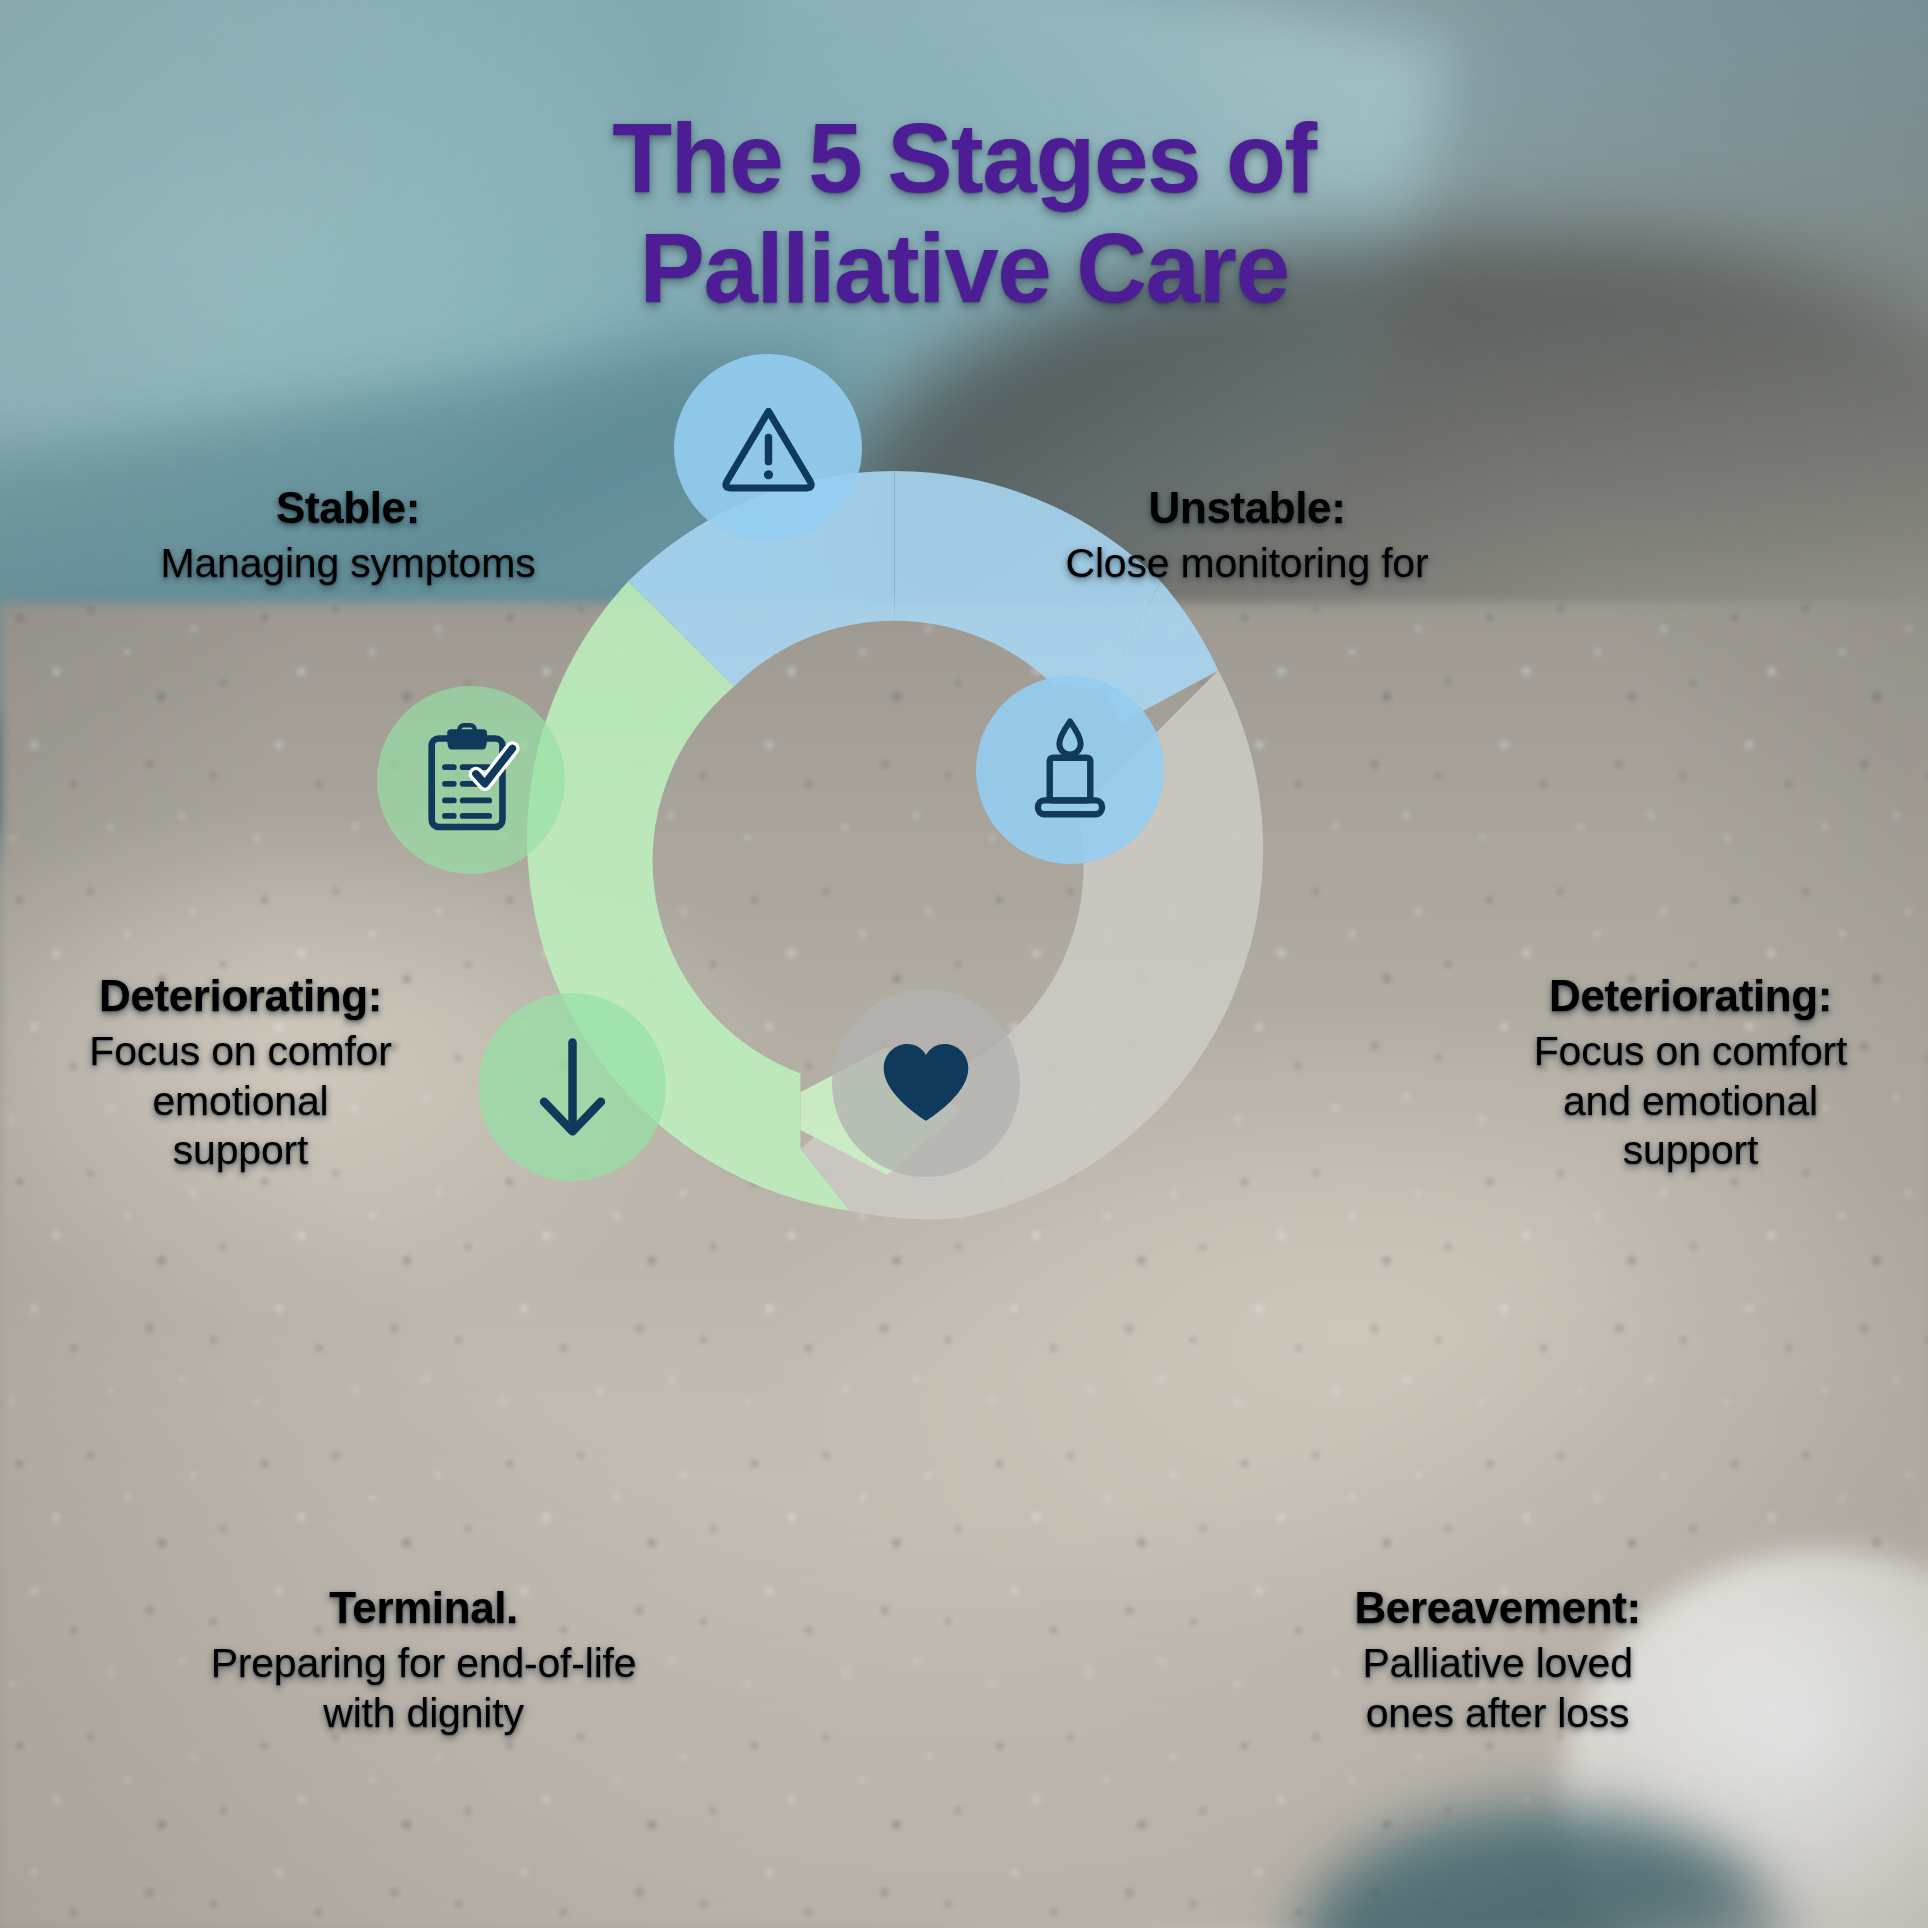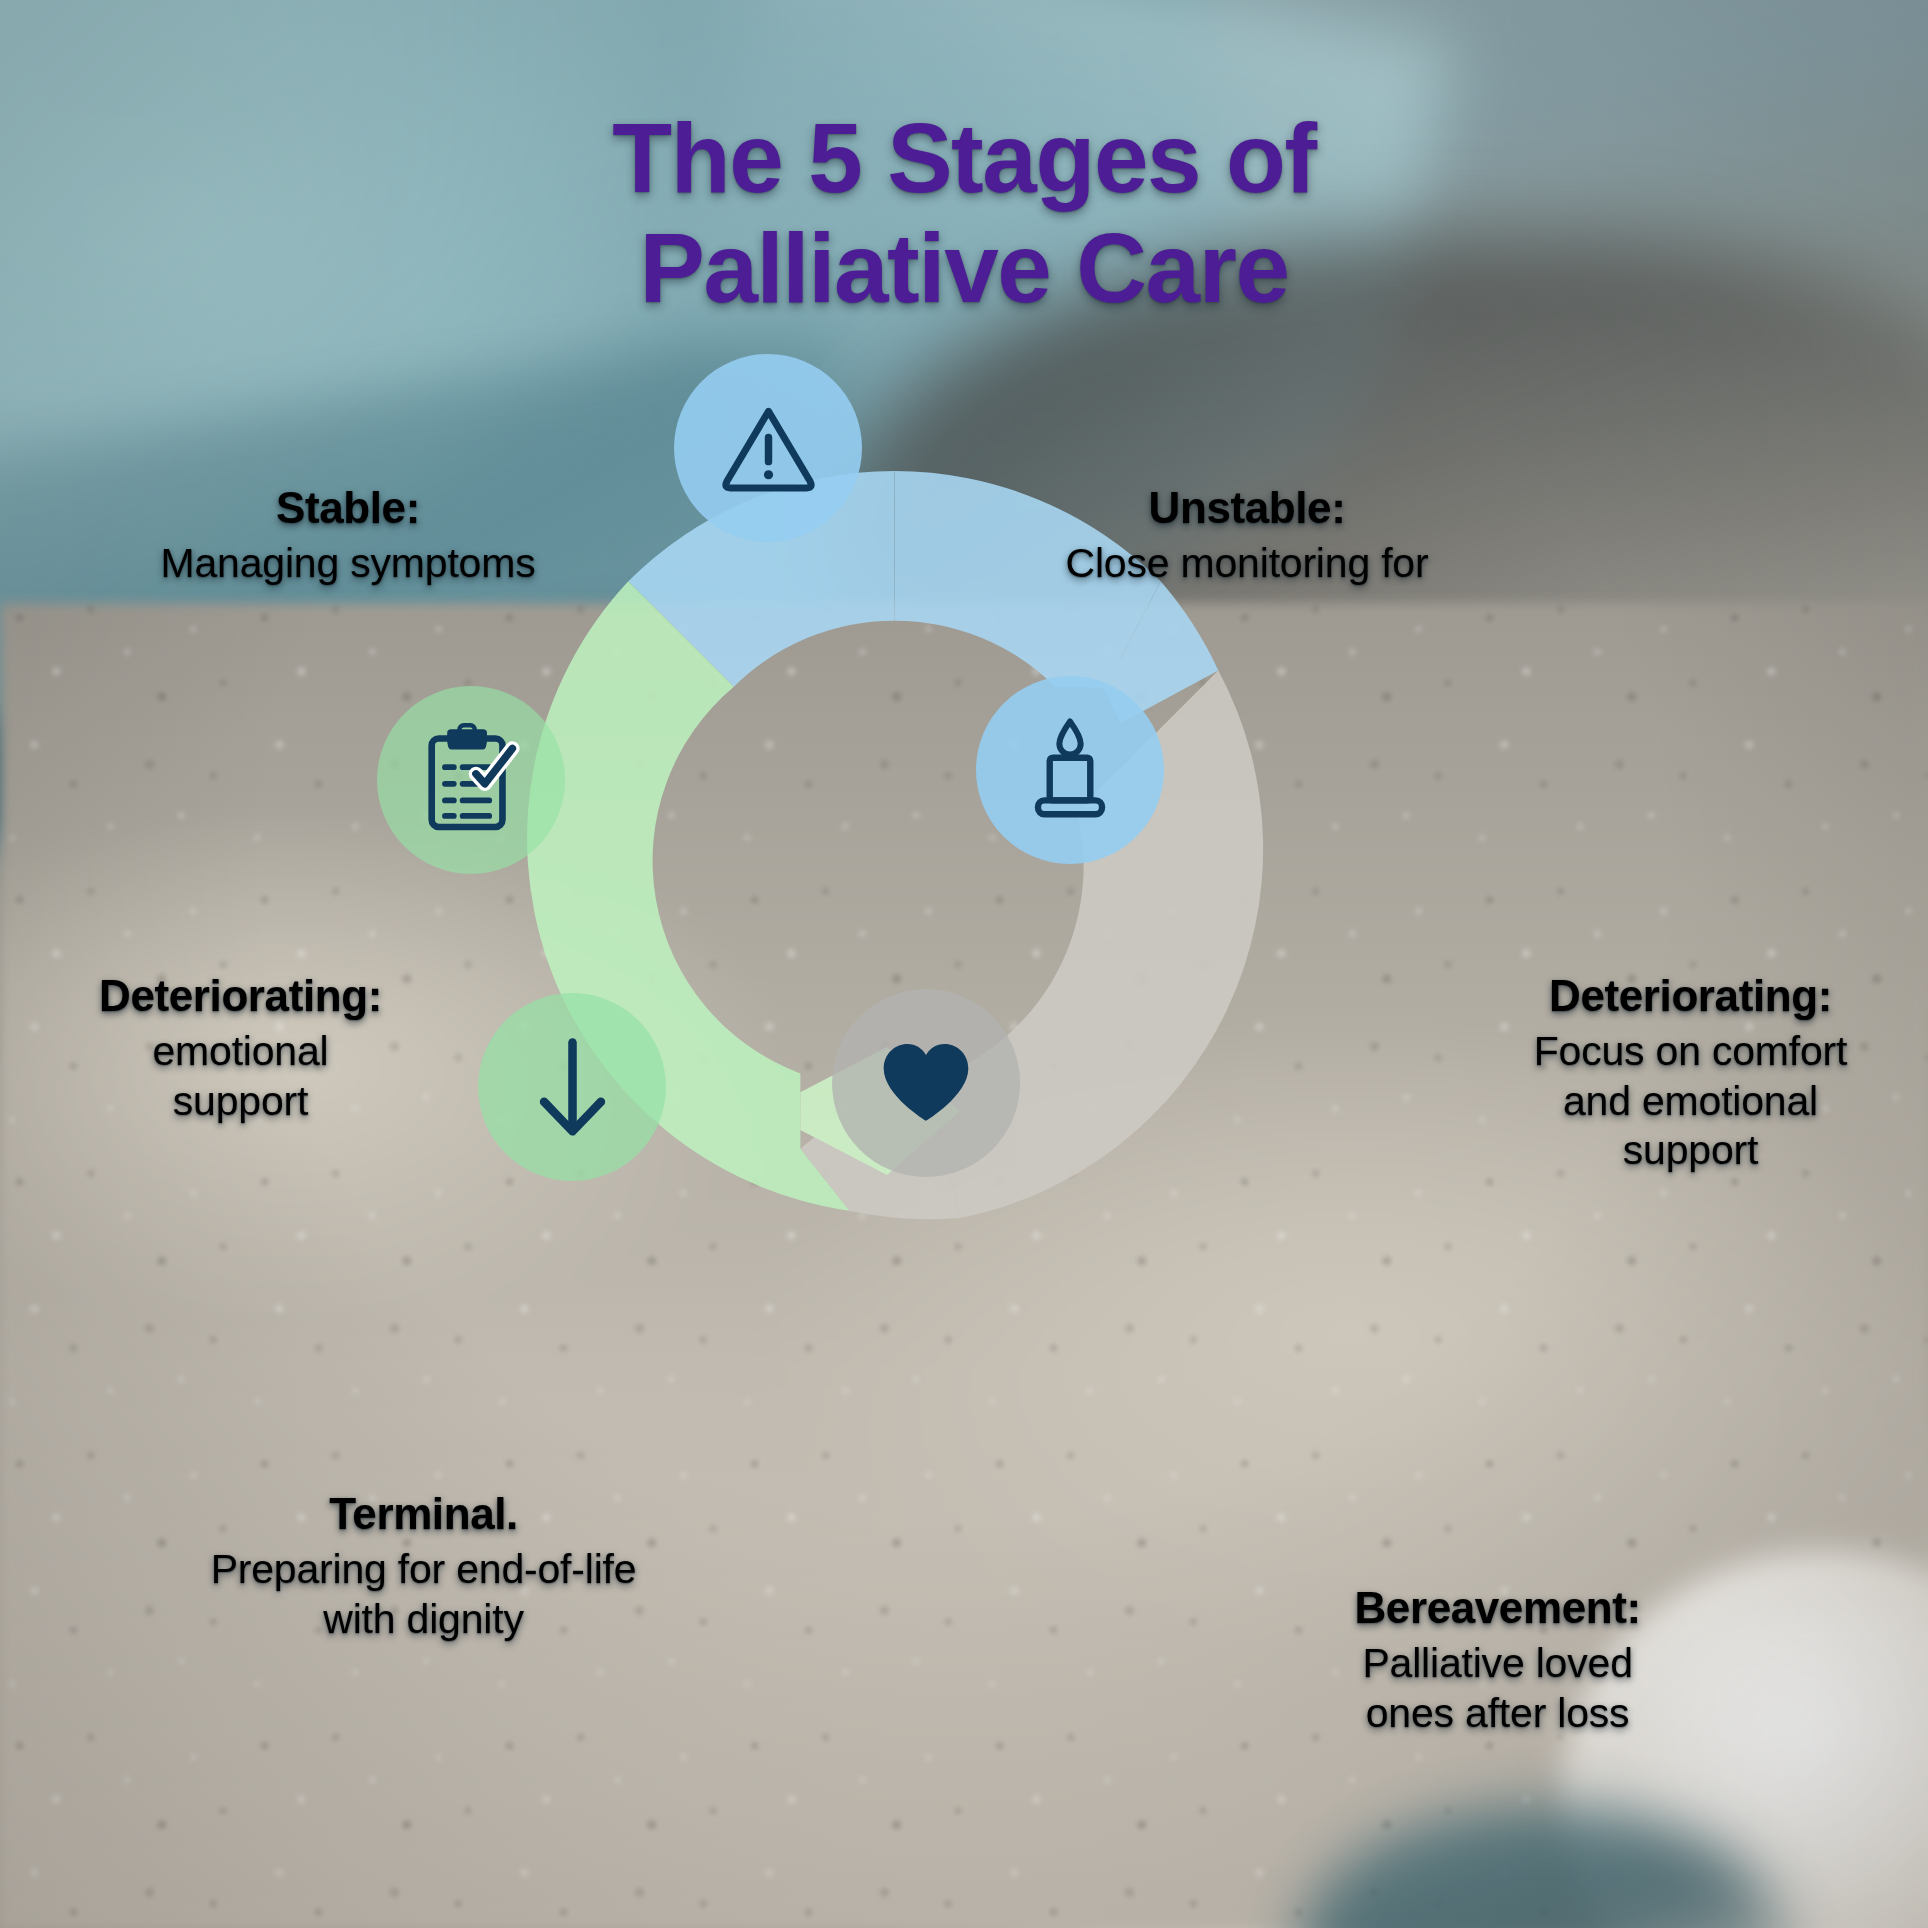--- a/index.html
+++ b/index.html
@@ -174,21 +174,21 @@
     font-size:41px;
     letter-spacing:-0.2px;
   }
 
   .c-stable        { left:56px;   top:482px;  width:584px; text-align:center; }
   .c-unstable      { left:1266px; top:482px;  width:584px; text-align:center;
                      transform:translateX(-311px); }
   .c-deteriorating-l { left:19px;   top:970px; width:443px; text-align:center; }
   .c-deteriorating-r { left:1502px; top:970px; width:443px; text-align:center;
                      transform:translateX(-33px); }
-  .c-terminal      { left:94px;  top:1488px; width:659px; text-align:center; }
+  .c-terminal      { left:94px;  top:1582px; width:659px; text-align:center; }
   .c-bereavement   { left:1215px; top:1582px; width:584px; text-align:center;
                      transform:translateX(-9.4px); }
 </style>
 </head>
 <body>
 
 <div id="bg">
   <div class="layer bg-base"></div>
   <div class="layer towel"></div>
   <div class="layer towel2"></div>
@@ -323,20 +323,21 @@
   <span class="bd">Managing symptoms</span>
 </div>
 
 <div class="callout c-unstable">
   <span class="hd">Unstable:</span>
   <span class="bd">Close monitoring for</span>
 </div>
 
 <div class="callout c-deteriorating-l">
   <span class="hd">Deteriorating:</span>
+  <span class="bd">Focus on comfor</span>
   <span class="bd">emotional</span>
   <span class="bd">support</span>
 </div>
 
 <div class="callout c-deteriorating-r">
   <span class="hd">Deteriorating:</span>
   <span class="bd">Focus on comfort</span>
   <span class="bd">and emotional</span>
   <span class="bd">support</span>
 </div>

